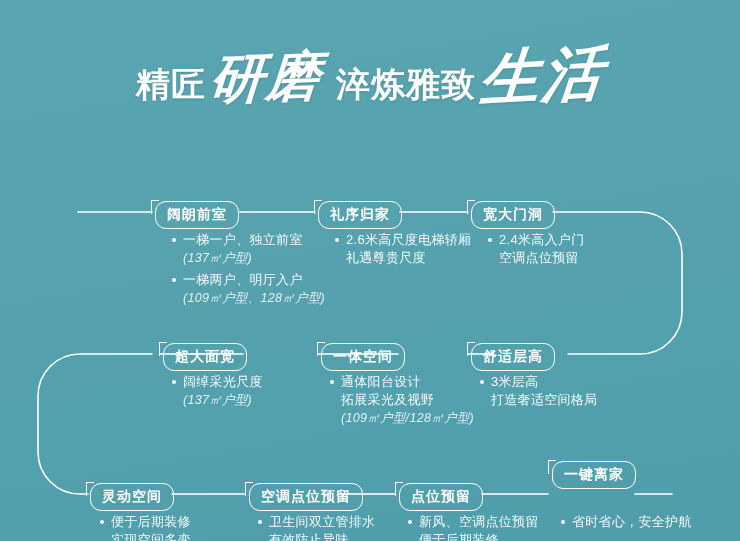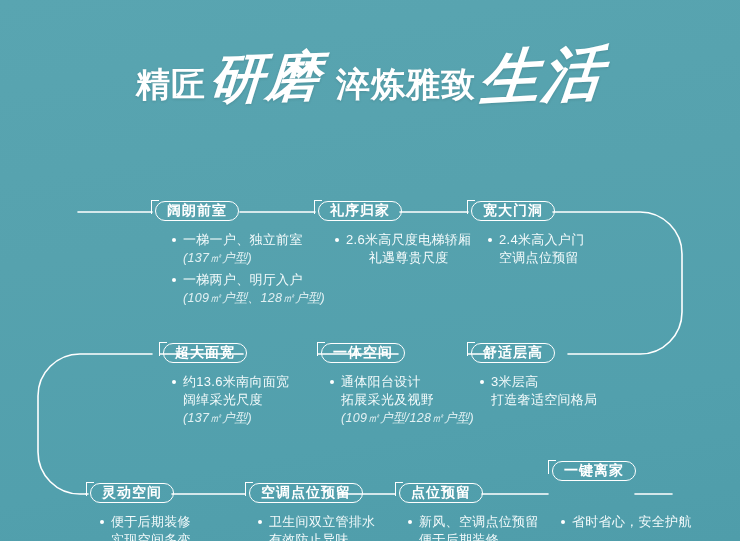--- a/index.html
+++ b/index.html
@@ -80,21 +80,21 @@
   #flow-svg path, #flow-svg line {
     fill: none;
     stroke: #ffffff;
     stroke-width: 1.6;
     stroke-linecap: round;
   }
 
   
   .badge {
     position: absolute;
-    height: 20px;
+    height: 28px;
     box-sizing: border-box;
     border: 1.5px solid #ffffff;
     border-radius: 11px;
     display: flex;
     align-items: center;
     justify-content: center;
     padding: 0 11px;
     color: #ffffff;
     font-size: 14px;
     font-weight: 700;
@@ -196,21 +196,21 @@
       <div class="lines">
         <div class="ln">一梯两户、明厅入户</div>
         <div class="ln note">(109㎡户型、128㎡户型)</div>
       </div>
     </div>
   </div>
 
   <div class="badge" style="left:318px; top:201px;">
     <span>礼序归家</span>
   </div>
-  <div class="block" style="left:335px; top:231px;text-align:center;">
+  <div class="block" style="left:335px; top:231px;">
     <div class="bullet-row">
       <div class="dot"></div>
       <div class="lines">
         <div class="ln">2.6米高尺度电梯轿厢</div>
         <div class="ln">礼遇尊贵尺度</div>
       </div>
     </div>
   </div>
 
   <div class="badge" style="left:471px; top:201px;">
@@ -226,21 +226,20 @@
     </div>
   </div>
 
   <div class="badge" style="left:163px; top:343px;">
     <span>超大面宽</span>
   </div>
   <div class="block" style="left:172px; top:373px;">
     <div class="bullet-row">
       <div class="dot"></div>
       <div class="lines">
-        <div class="ln">约13.6米南向面宽</div>
         <div class="ln">阔绰采光尺度</div>
         <div class="ln note">(137㎡户型)</div>
       </div>
     </div>
   </div>
 
   <div class="badge" style="left:321px; top:343px;">
     <span>一体空间</span>
   </div>
   <div class="block" style="left:330px; top:373px;">

